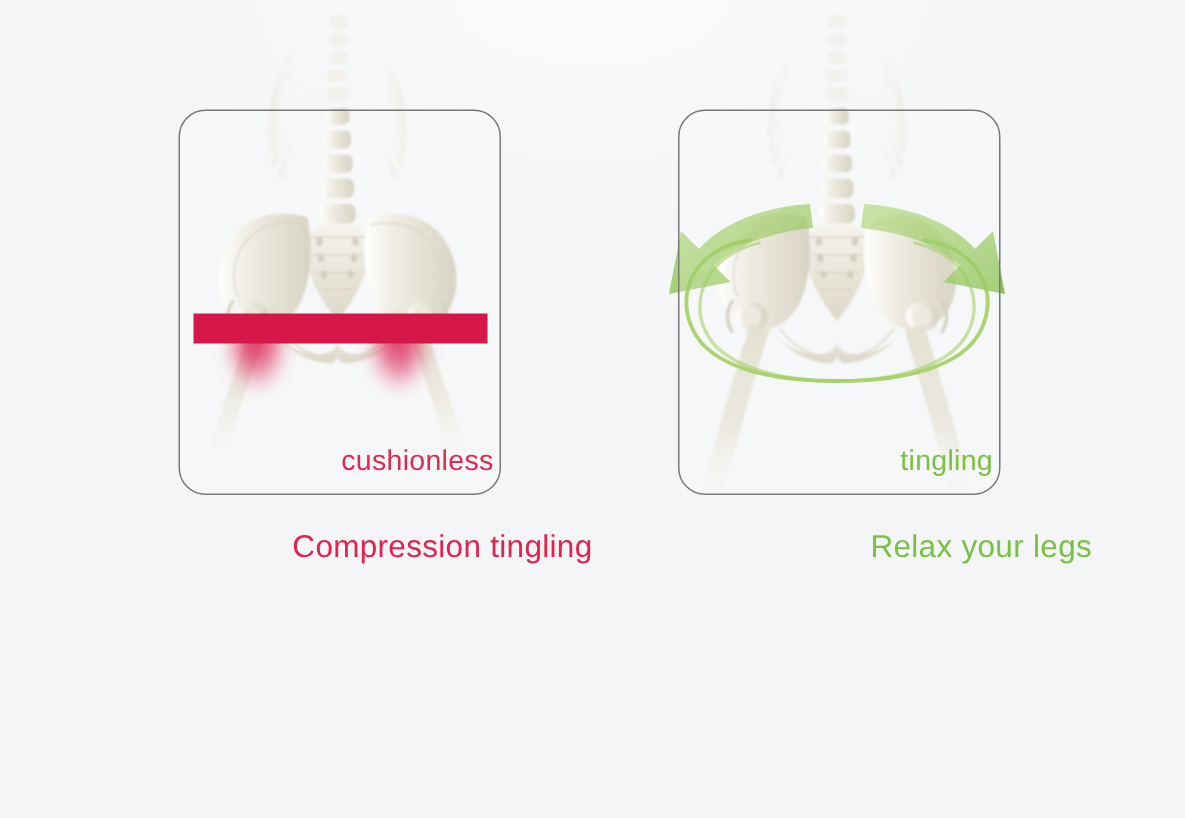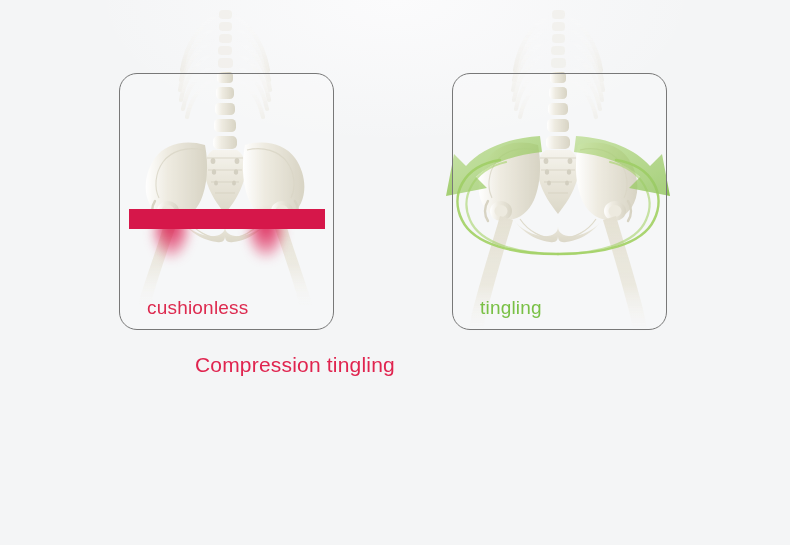--- a/index.html
+++ b/index.html
@@ -103,25 +103,24 @@
   }
   .glow.g1 { left: 95px;  top: 216px; }
   .glow.g2 { left: 190px; top: 216px; }
 
   
   .card-label {
     position: absolute;
     width: 210px;
     left: 64px;
     top: 297px;
-    text-align: left;
+    text-align: right;
     font-size: 19px;
     letter-spacing: 0.2px;
     white-space: nowrap;
-    margin-left: 28px;
   }
   .card-label.red   { color: #dd2a4f; }
   .card-label.green { color: #79c045; }
 
   
   .caption {
     position: absolute;
     width: 340px;
     left: 0;
     top: 353px;
@@ -404,18 +403,19 @@
                      L274 154 L282 196 L241 188 L252 177
                      C238 164 216 155 186 152 Z" fill="url(#arrGrad)"></path>
           </g>
         </svg>
       </div>
 
       <div class="card"></div>
 
       <div class="card-label green">tingling</div>
 
+      <div class="caption green">Relax your legs</div>
     </div>
 
   </div>
 
   <div class="bottom-strip"></div>
 </div>
 
 </body></html>

